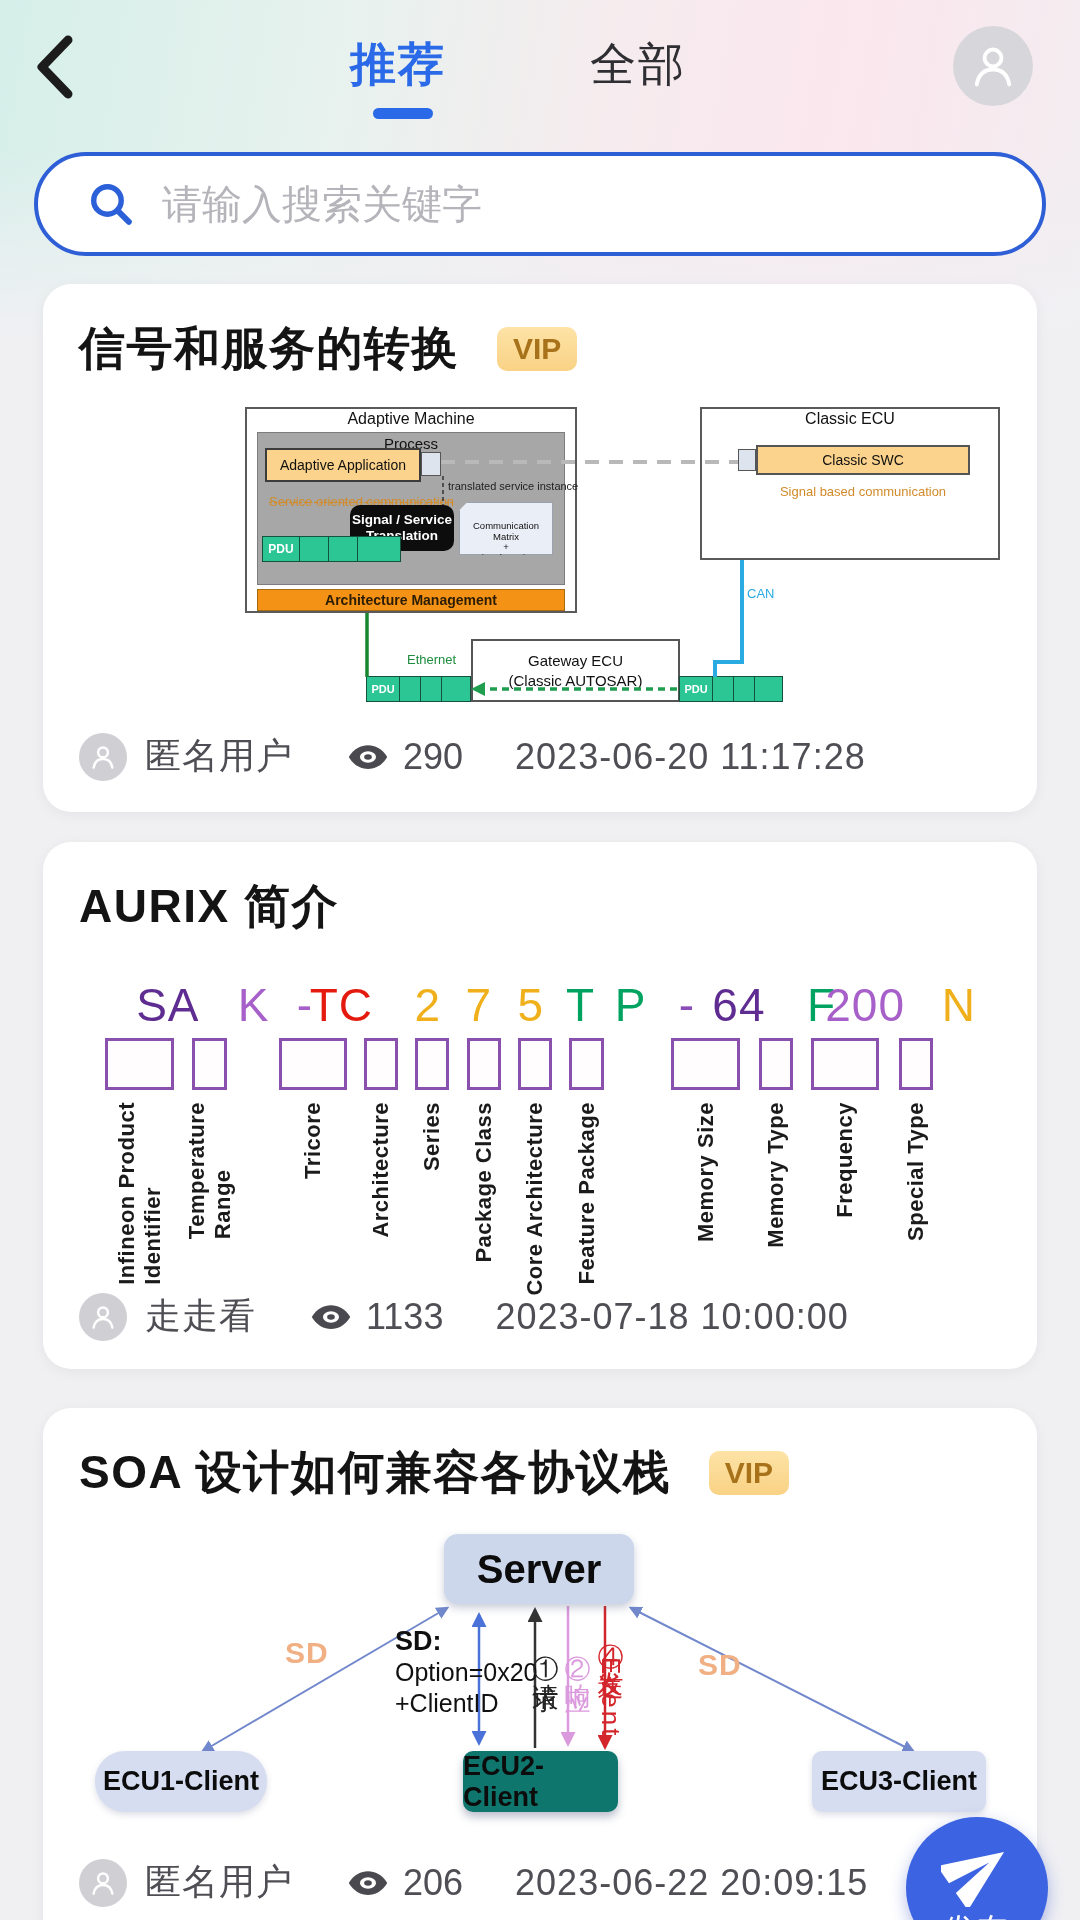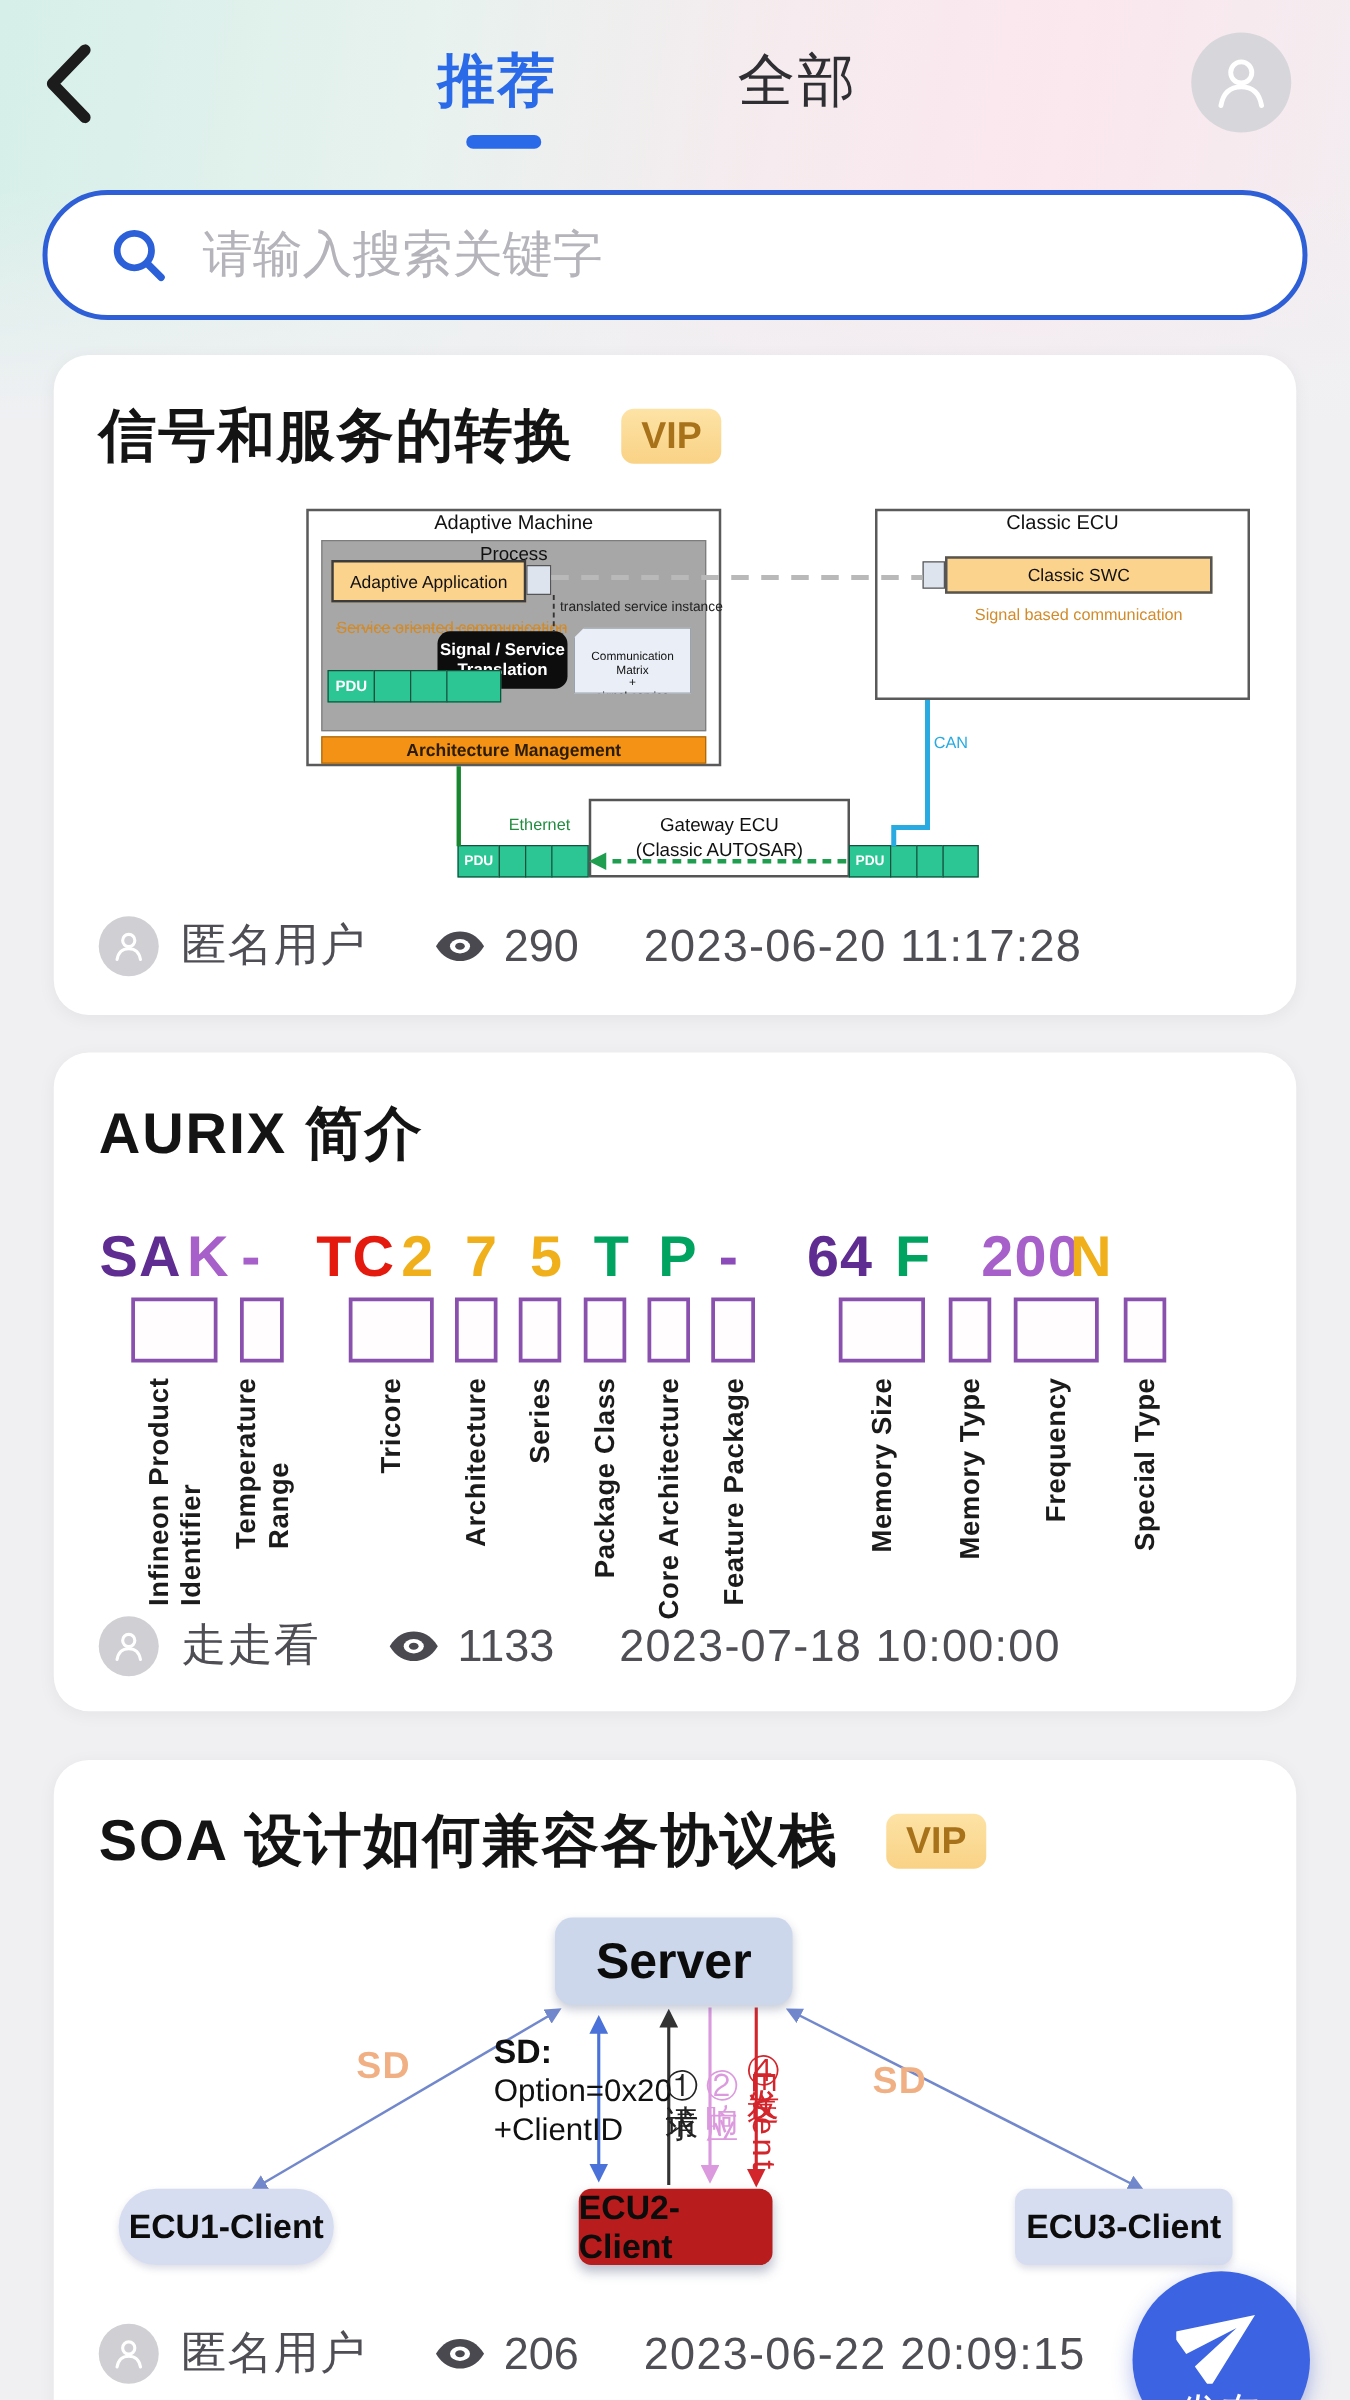--- a/index.html
+++ b/index.html
@@ -80,35 +80,35 @@
   .can-label{left:502px;top:186px;font-size:13px;color:#29abe2;}
   .gw{left:226px;top:239px;width:209px;height:63px;background:#fff;border:2px solid #555;
        display:flex;align-items:center;justify-content:center;text-align:center;font-size:15px;
        white-space:pre-line;line-height:20px;}
   .pdu-g{top:276px;height:24px;}
   .pdu-g>div{height:24px;font-size:11px;}
   .pdu-l{left:122px;} .pdu-r{left:435px;}
   .d1-svg{position:absolute;left:0;top:0;pointer-events:none;}
 
   
-  .a-letter{position:absolute;top:136px;width:120px;text-align:left;font-size:46px;font-weight:700;letter-spacing:1px;}
+  .a-letter{position:absolute;top:136px;width:120px;text-align:right;font-size:46px;font-weight:400;letter-spacing:1px;}
   .a-box{position:absolute;top:196px;height:52px;border:3px solid #8a50ae;background:#fffdfe;box-sizing:border-box;}
   .a-label{position:absolute;top:260px;writing-mode:vertical-rl;transform:translateX(-50%) rotate(180deg);
        font-size:22px;font-weight:700;color:#1b1b1b;line-height:26px;white-space:pre-line;letter-spacing:.5px;}
 
   
   .d3{position:absolute;left:0;top:100px;width:994px;height:330px;}
   .d3 .abs{position:absolute;box-sizing:border-box;}
   .server{left:401px;top:26px;width:190px;height:70px;background:#ccd7ec;border-radius:14px;
        box-shadow:0 4px 8px rgba(70,80,120,.28);display:flex;align-items:center;justify-content:center;
        font-size:40px;font-weight:700;color:#0c0c0c;}
   .ecu{top:243px;height:61px;background:#d6ddf0;border-radius:10px;display:flex;align-items:center;
        justify-content:center;font-size:27px;font-weight:700;color:#0c0c0c;box-shadow:0 3px 6px rgba(70,80,120,.18);}
   .ecu1{left:52px;width:172px;border-radius:30px;}
-  .ecu2{left:420px;width:155px;background:#b91c1c;box-shadow:0 5px 9px rgba(60,70,110,.35);}
+  .ecu2{left:420px;width:155px;background:#0f766e;box-shadow:0 5px 9px rgba(60,70,110,.35);}
   .ecu3{left:769px;width:174px;}
   .sd{font-size:30px;font-weight:700;color:#f0b084;letter-spacing:1px;}
   .sd-l{left:242px;top:128px;} .sd-r{left:655px;top:140px;}
   .sdnote{left:352px;top:118px;font-size:25px;color:#101010;line-height:31px;}
   .sdnote b{font-size:27px;}
   .vtext{position:absolute;writing-mode:vertical-rl;font-size:26px;letter-spacing:3px;font-weight:500;}
   .step1{left:486px;top:126px;color:#222;}
   .step2{left:518px;top:126px;color:#dc9ade;}
   .step4{left:551px;top:114px;color:#d3262c;}
   .d3-svg{position:absolute;left:0;top:0;pointer-events:none;}

